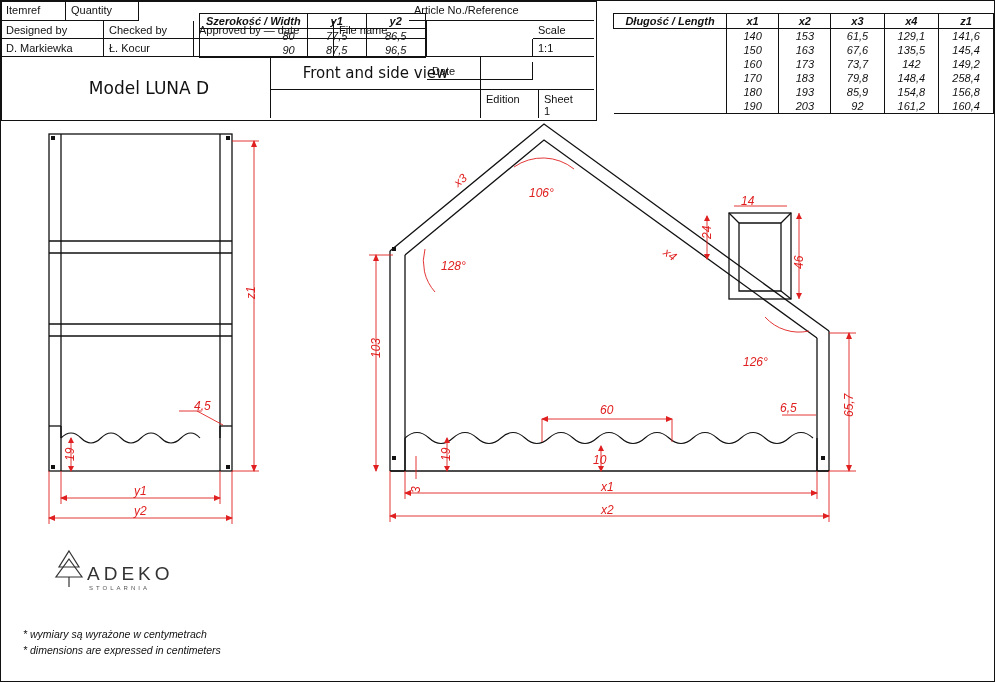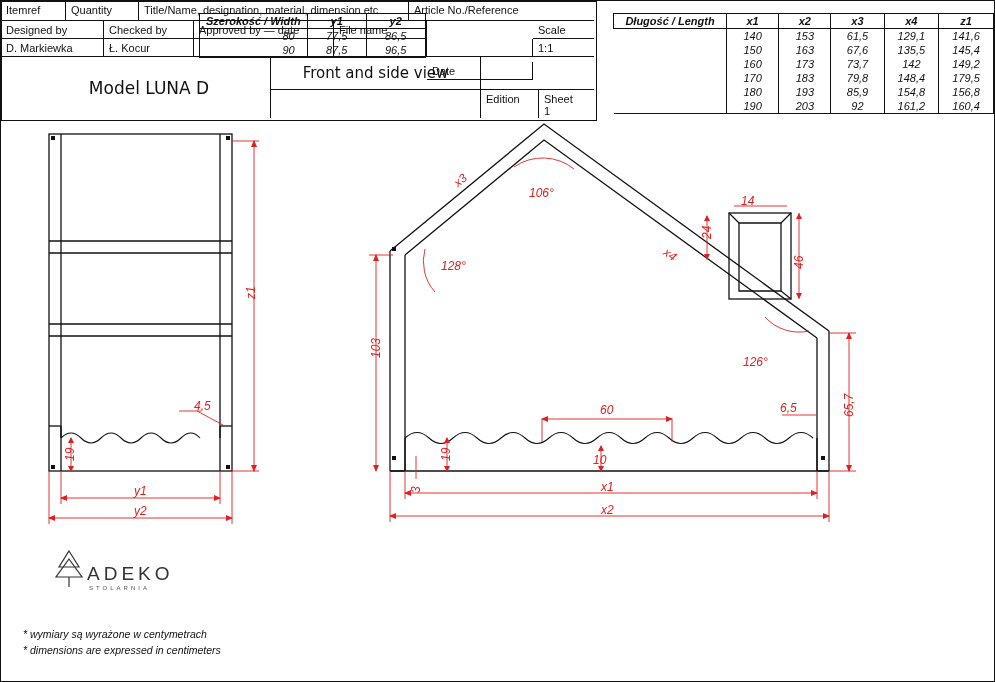--- a/index.html
+++ b/index.html
@@ -100,21 +100,21 @@
         <td>73,7</td>
         <td>142</td>
         <td>149,2</td>
       </tr>
       <tr>
         <td class="blank"></td>
         <td>170</td>
         <td>183</td>
         <td>79,8</td>
         <td>148,4</td>
-        <td>179,5</td>
+        <td>258,4</td>
       </tr>
       <tr>
         <td class="blank"></td>
         <td>180</td>
         <td>193</td>
         <td>85,9</td>
         <td>154,8</td>
         <td>156,8</td>
       </tr>
       <tr>
@@ -314,21 +314,20 @@
     <div class="abs" style="left:56px;top:14px;">
       <div class="brand">ADEKO</div>
       <div class="sub">STOLARNIA</div>
     </div>
   </div>
 
   <div id="titleblock">
 
     <div class="cell tb-label" style="left:0;top:0;width:65px;height:20px;">Itemref</div>
     <div class="cell tb-label" style="left:65px;top:0;width:73px;height:20px;">Quantity</div>
-    <div class="cell tb-label" style="left:138px;top:0;width:270px;height:20px;">Title/Name, designation, material, dimension etc</div>
     <div class="cell tb-label nb" style="left:408px;top:0;width:185px;height:20px;">Article No./Reference</div>
 
     <div class="cell tb-label" style="left:0;top:20px;width:103px;height:18px;">Designed by</div>
     <div class="cell tb-label" style="left:103px;top:20px;width:90px;height:18px;">Checked by</div>
     <div class="cell tb-label" style="left:193px;top:20px;width:140px;height:18px;">Approved by — date</div>
     <div class="cell tb-label" style="left:333px;top:20px;width:93px;height:18px;">File name</div>
     <div class="cell tb-label" style="left:426px;top:20px;width:106px;height:18px;margin-top:41px;">Date</div>
     <div class="cell tb-label nb" style="left:532px;top:20px;width:61px;height:18px;">Scale</div>
 
     <div class="cell tb-label" style="left:0;top:38px;width:103px;height:18px;">D. Markiewka</div>

